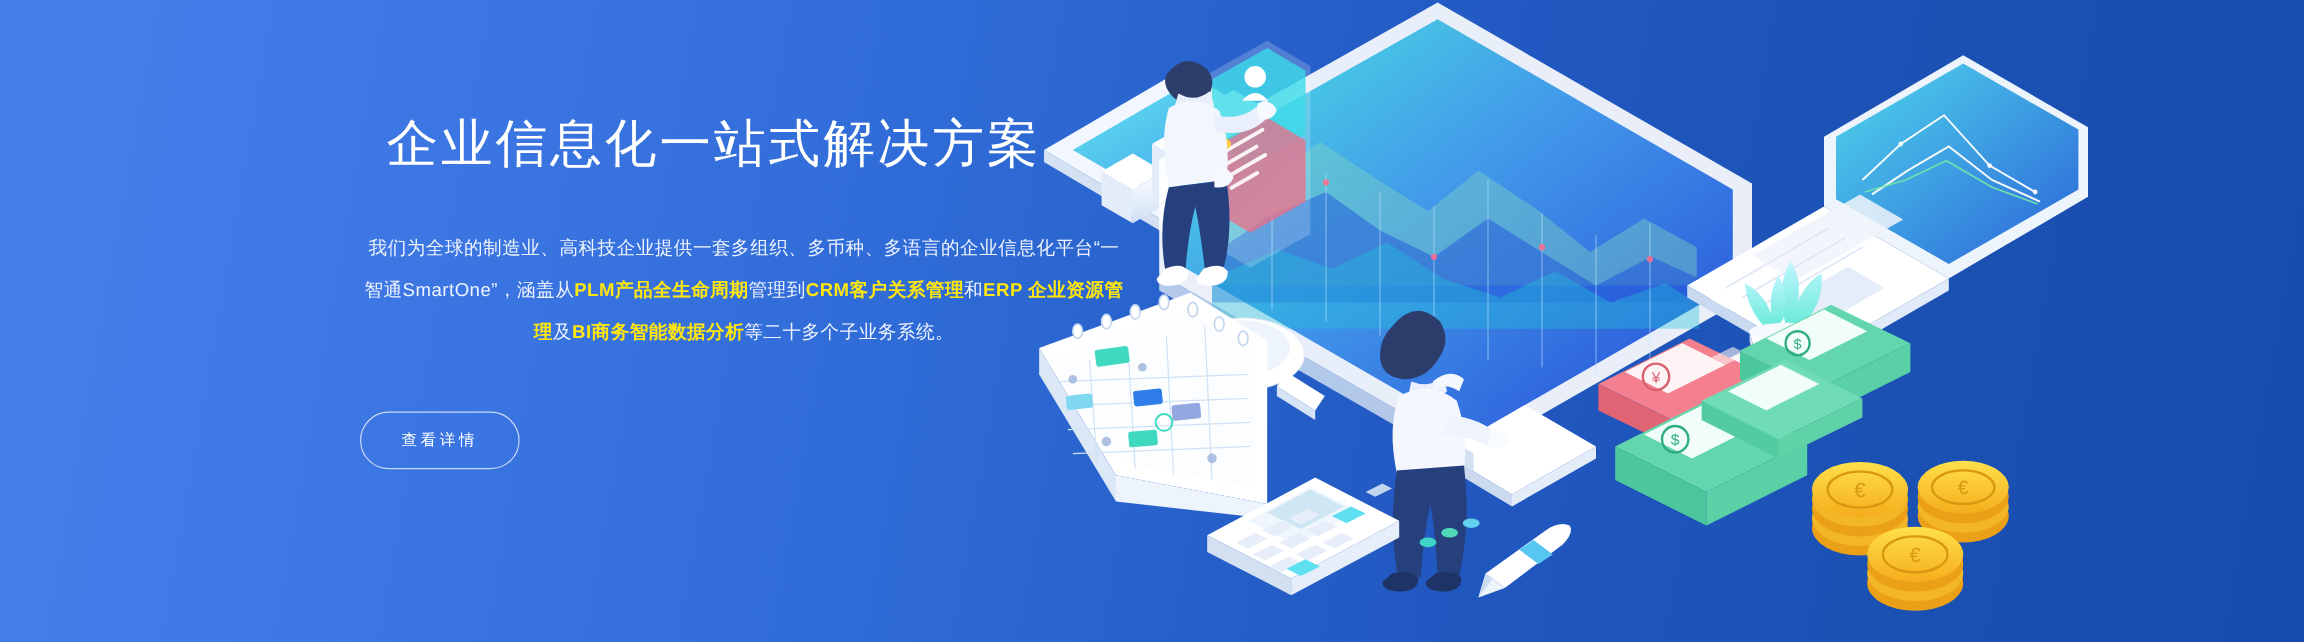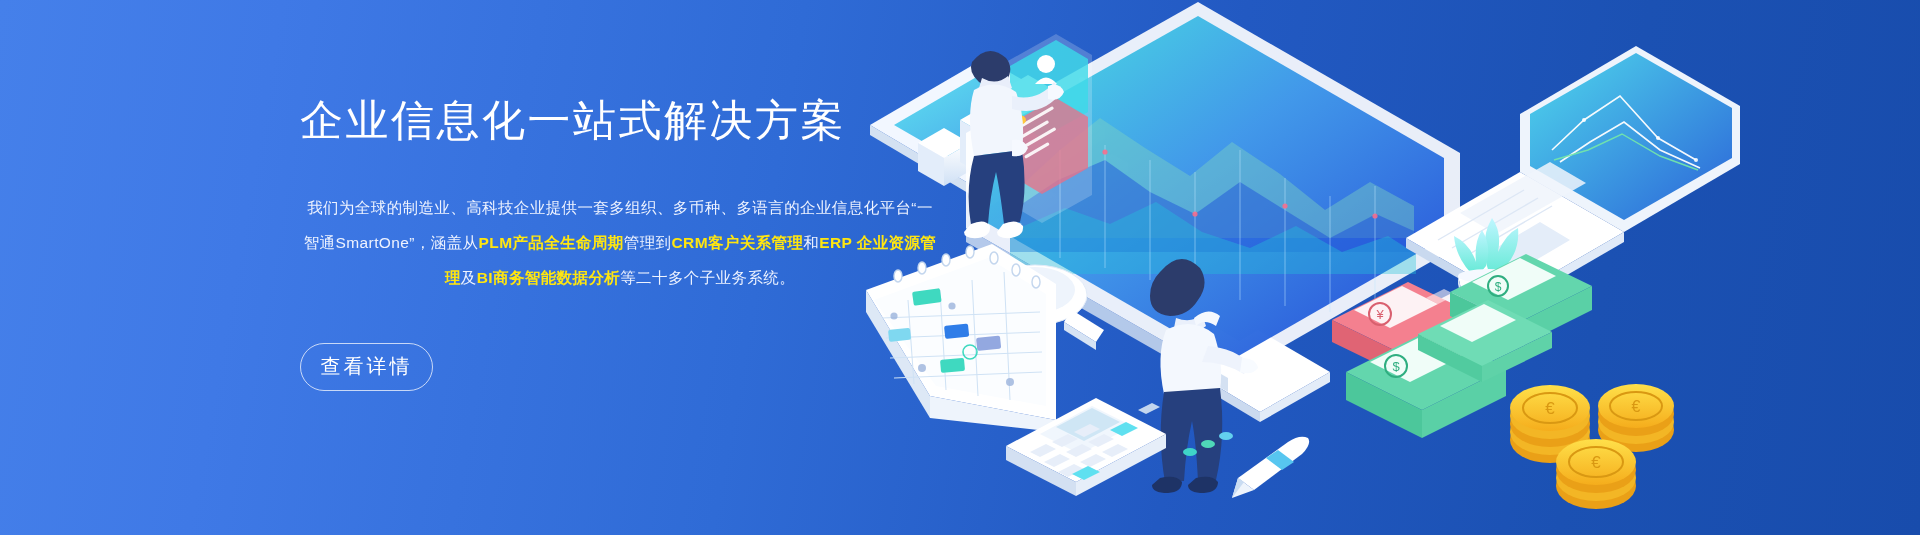--- a/index.html
+++ b/index.html
@@ -14,34 +14,34 @@
     background:linear-gradient(100deg,#4580ea 0%,#3f79e6 14%,#2f6bd6 40%,#2259c2 62%,#1b51b3 82%,#184cac 100%);
     overflow:hidden;
   }
 
   
   #copy {
     position:absolute; left:300px; top:96px; width:700px;
   }
   #hero-title {
     font-size:43px; line-height:1.16; color:#ffffff;
-    letter-spacing:2.5px; font-weight:400; white-space:nowrap;
+    letter-spacing:2.5px; font-weight:400; white-space:nowrap;margin-left:22px;
   }
   #hero-desc {
     margin-top:44px; font-size:15.5px; line-height:35px;
     color:#eef3ff; letter-spacing:0.4px; width:640px;text-align:center;
   }
   #hero-desc .hl { color:#ffe60f; font-weight:bold; }
   #cta-button {
     margin-top:48px;
     display:inline-flex; align-items:center; justify-content:center;
     width:133px; height:48px;
     border:1px solid rgba(255,255,255,.72);
     border-radius:26px;
-    color:#ffffff; font-size:20px; letter-spacing:3px;
+    color:#ffffff; font-size:13px; letter-spacing:3px;
     background:transparent; cursor:pointer;
   }
 
   
   #illustration {
     position:absolute; right:0; top:0; width:1060px; height:535px;
   }
   #illustration svg { display:block; width:100%; height:100%; }
 </style>
 </head>

